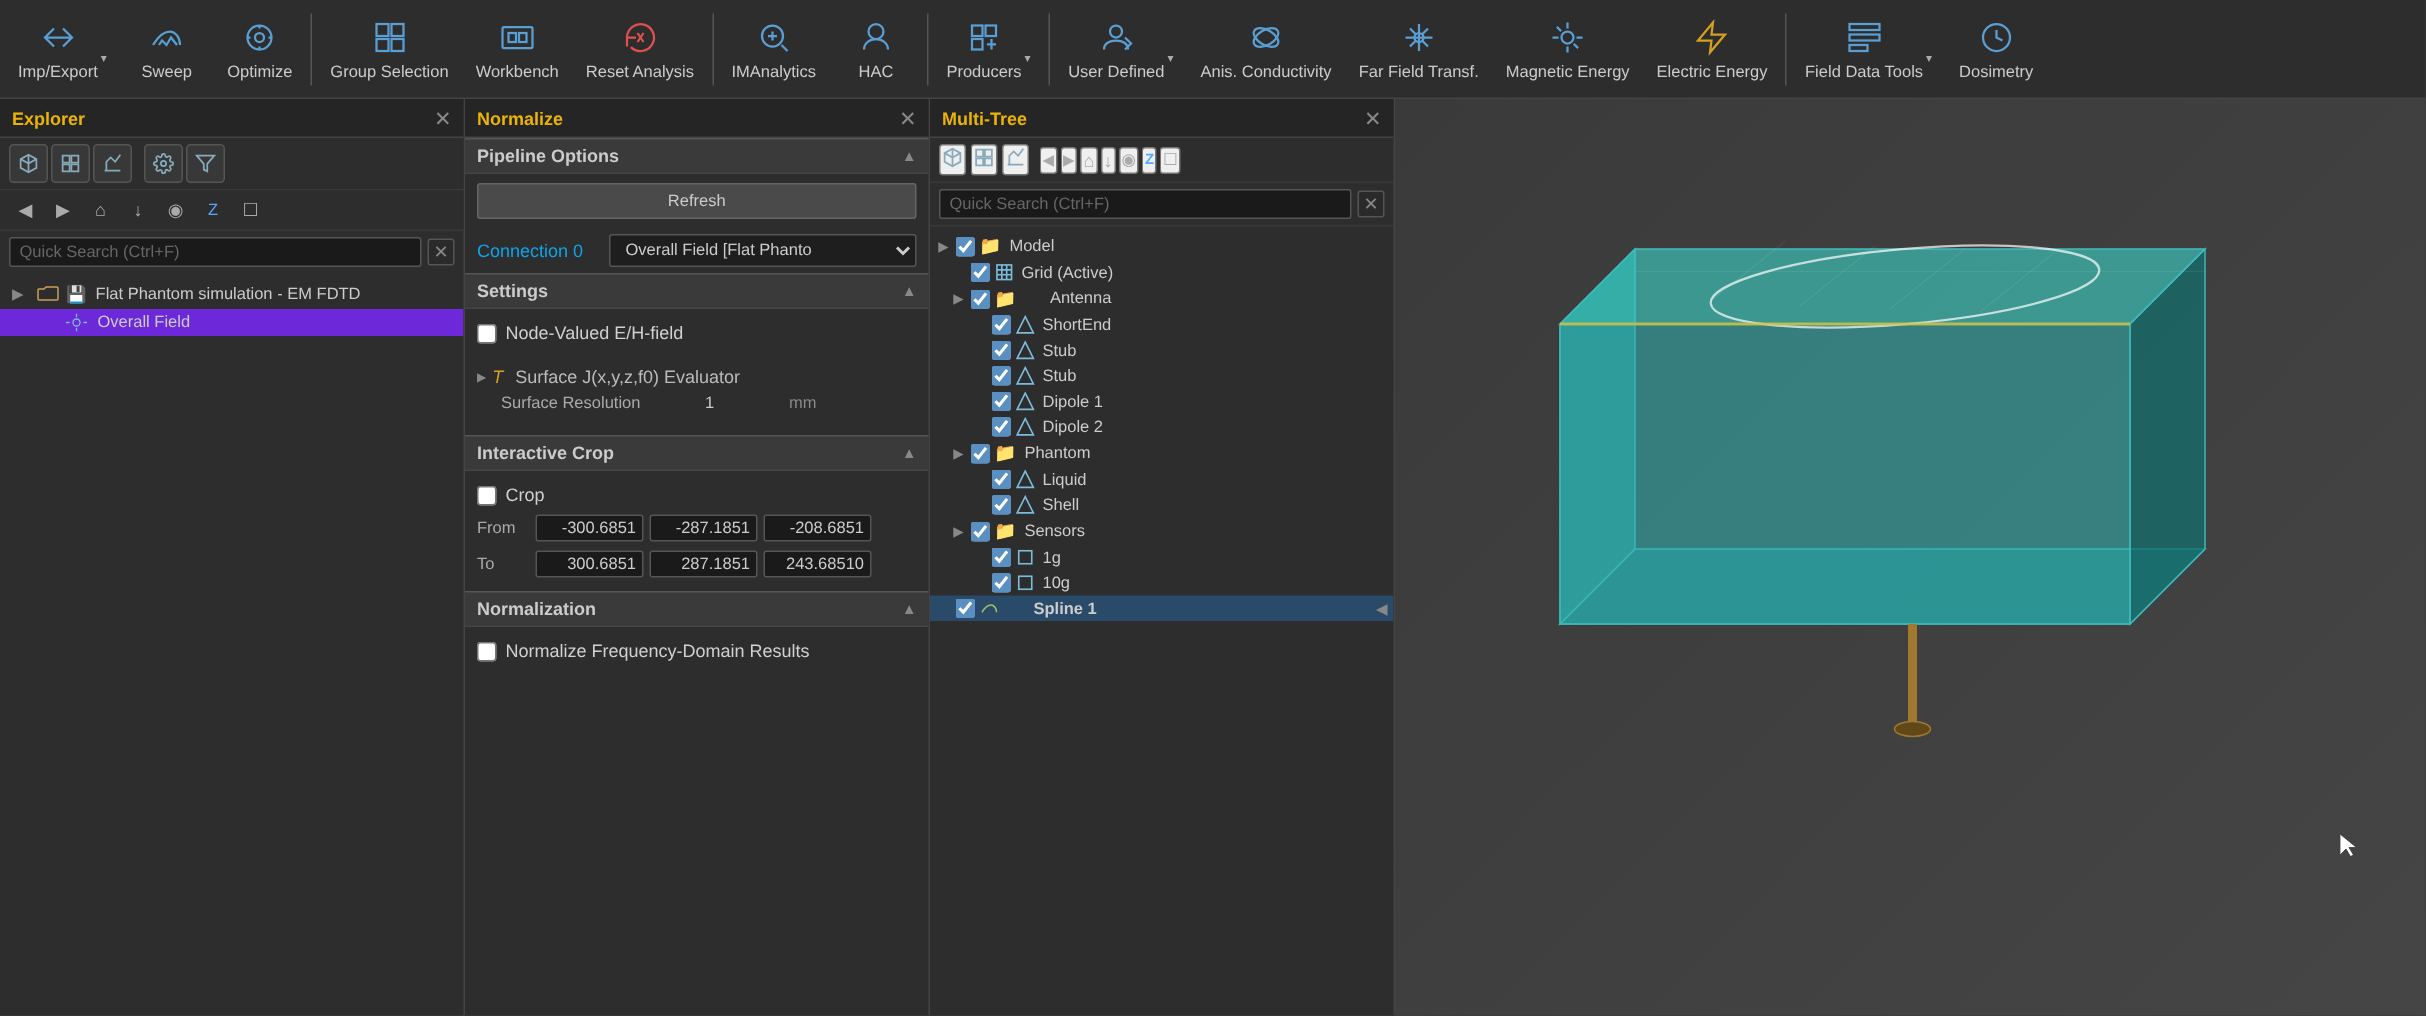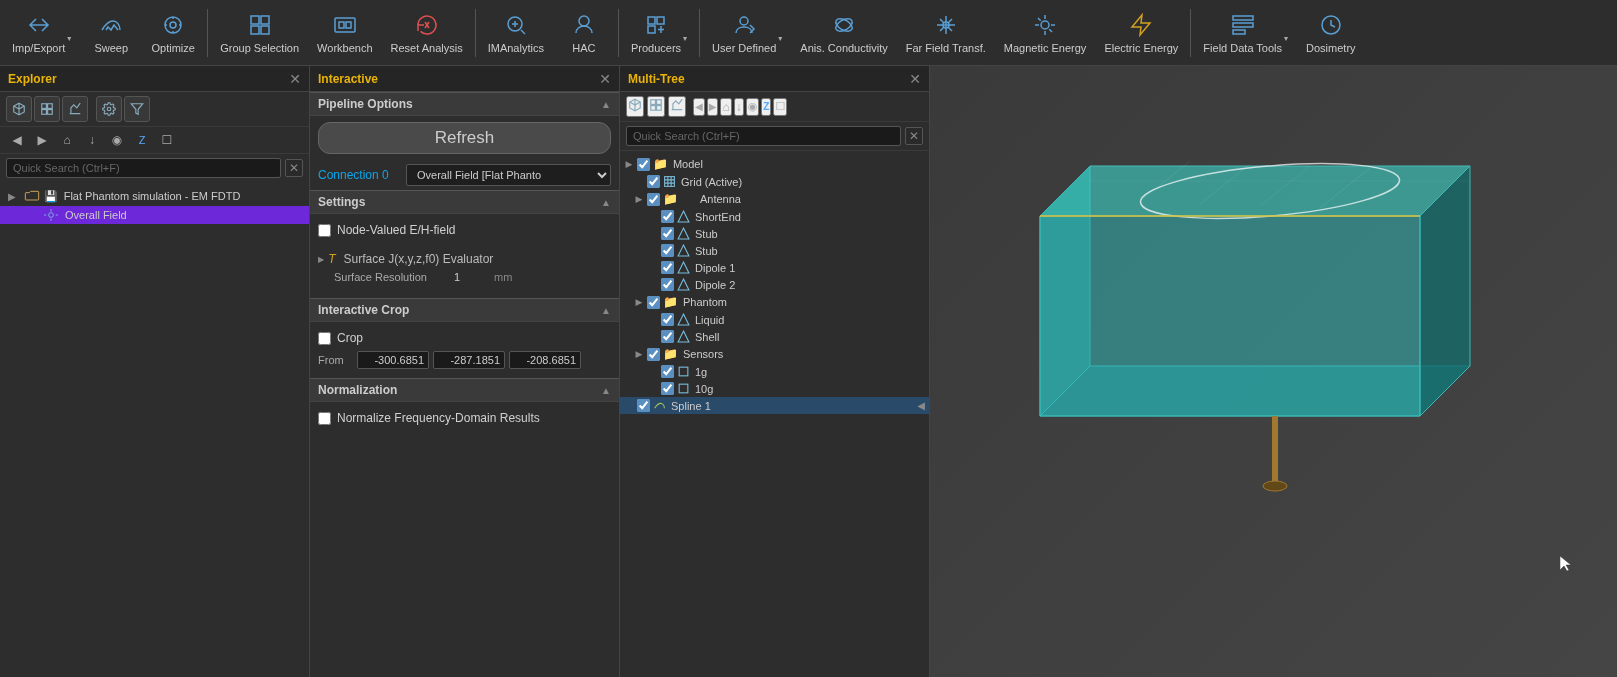--- a/index.html
+++ b/index.html
@@ -226,23 +226,23 @@
       color: #888;
       font-size: 10px;
     }
 
     .refresh-btn {
       margin: 6px 8px;
       background: #4a4a4a;
       border: 1px solid #666;
       color: #ccc;
       padding: 5px 12px;
-      font-size: 17px;
-      cursor: pointer;
-      border-radius: 12px;
+      font-size: 11px;
+      cursor: pointer;
+      border-radius: 2px;
       text-align: center;
     }
 
     .connection-row {
       display: flex;
       align-items: center;
       padding: 4px 8px;
       gap: 8px;
     }
     .connection-label {
@@ -285,21 +285,21 @@
       font-size: 12px;
       color: #bbb;
       padding: 2px 0;
     }
     .subsection-triangle {
       font-size: 8px;
       color: #888;
     }
     .form-row {
       display: flex;
-      gap: 0;
+      gap: 16px;
       padding: 3px 16px;
     }
     .form-label {
       min-width: 120px;
       font-size: 11px;
       color: #aaa;
     }
     .form-value {
       font-size: 11px;
       color: #ccc;
@@ -714,21 +714,21 @@
           <circle cx="12" cy="12" r="4"></circle>
           <path d="M12 2v4M12 18v4M4 12H0M24 12h-4"></path>
         </svg>
         <span style="font-size:11px; margin-left: 3px;">Overall Field</span>
       </div>
     </div>
   </div>
 
   <div id="controller-panel">
     <div class="panel-header">
-      <span class="panel-title">Interactive</span>
+      <span class="panel-title">Normalize</span>
       <span class="panel-close-btn">✕</span>
     </div>
 
     <div class="section-header">
       <span class="section-header-label">Pipeline Options</span>
       <span class="section-collapse">▲</span>
     </div>
 
     <button class="refresh-btn">Refresh</button>
 
@@ -772,20 +772,26 @@
     <div class="crop-content">
       <div class="checkbox-row">
         <input type="checkbox" id="crop-cb" style="">
         <label for="crop-cb">Crop</label>
       </div>
       <div class="coord-row">
         <span class="coord-label">From</span>
         <input type="text" class="coord-input" value="-300.6851" style="">
         <input type="text" class="coord-input" value="-287.1851" style="">
         <input type="text" class="coord-input" value="-208.6851" style="">
+      </div>
+      <div class="coord-row">
+        <span class="coord-label">To</span>
+        <input type="text" class="coord-input" value="300.6851" style="">
+        <input type="text" class="coord-input" value="287.1851" style="">
+        <input type="text" class="coord-input" value="243.68510" style="">
       </div>
     </div>
 
     <div class="section-header">
       <span class="section-header-label">Normalization</span>
       <span class="section-collapse">▲</span>
     </div>
 
     <div class="norm-content">
       <div class="checkbox-row">
@@ -959,21 +965,21 @@
         <span style="margin-left:2px;">10g</span>
       </div>
 
 
       <div class="mt-tree-item" style="background:#2a4a6a;">
         <span class="mt-expand"></span>
         <input type="checkbox" class="mt-checkbox" checked="" style="">
         <svg width="13" height="13" viewBox="0 0 24 24" fill="none" stroke="#a0c060" stroke-width="2">
           <path d="M3 17c3-5 7-9 11-9s7 4 7 9"></path>
         </svg>
-        <span style="margin-left:2px;">Spline 1</span>
+        <span style="margin-left:20px;font-weight:bold;">Spline 1</span>
         <span style="margin-left:auto; color:#888; font-size:10px;">◀</span>
       </div>
     </div>
   </div>
 
   <div id="viewport">
     <div class="viewport-3d">
 
       <svg id="phantom-svg" viewBox="0 0 520 420">
 

